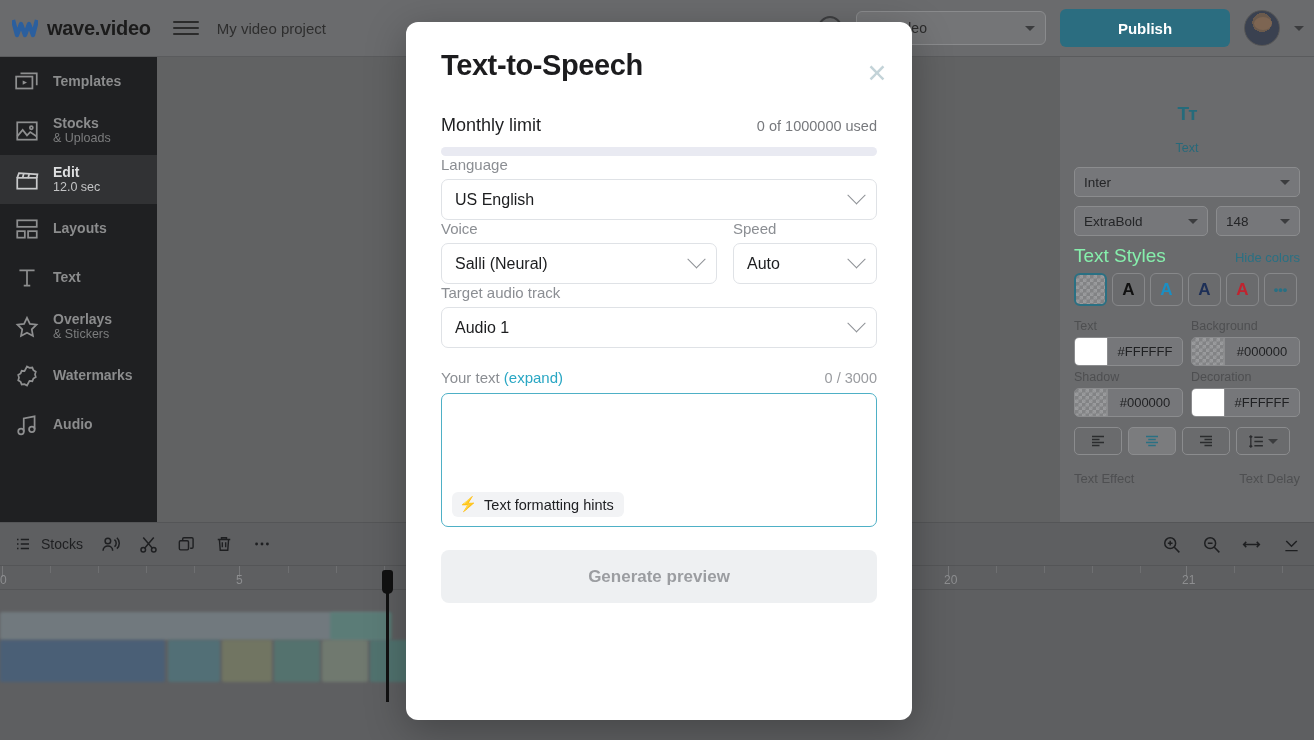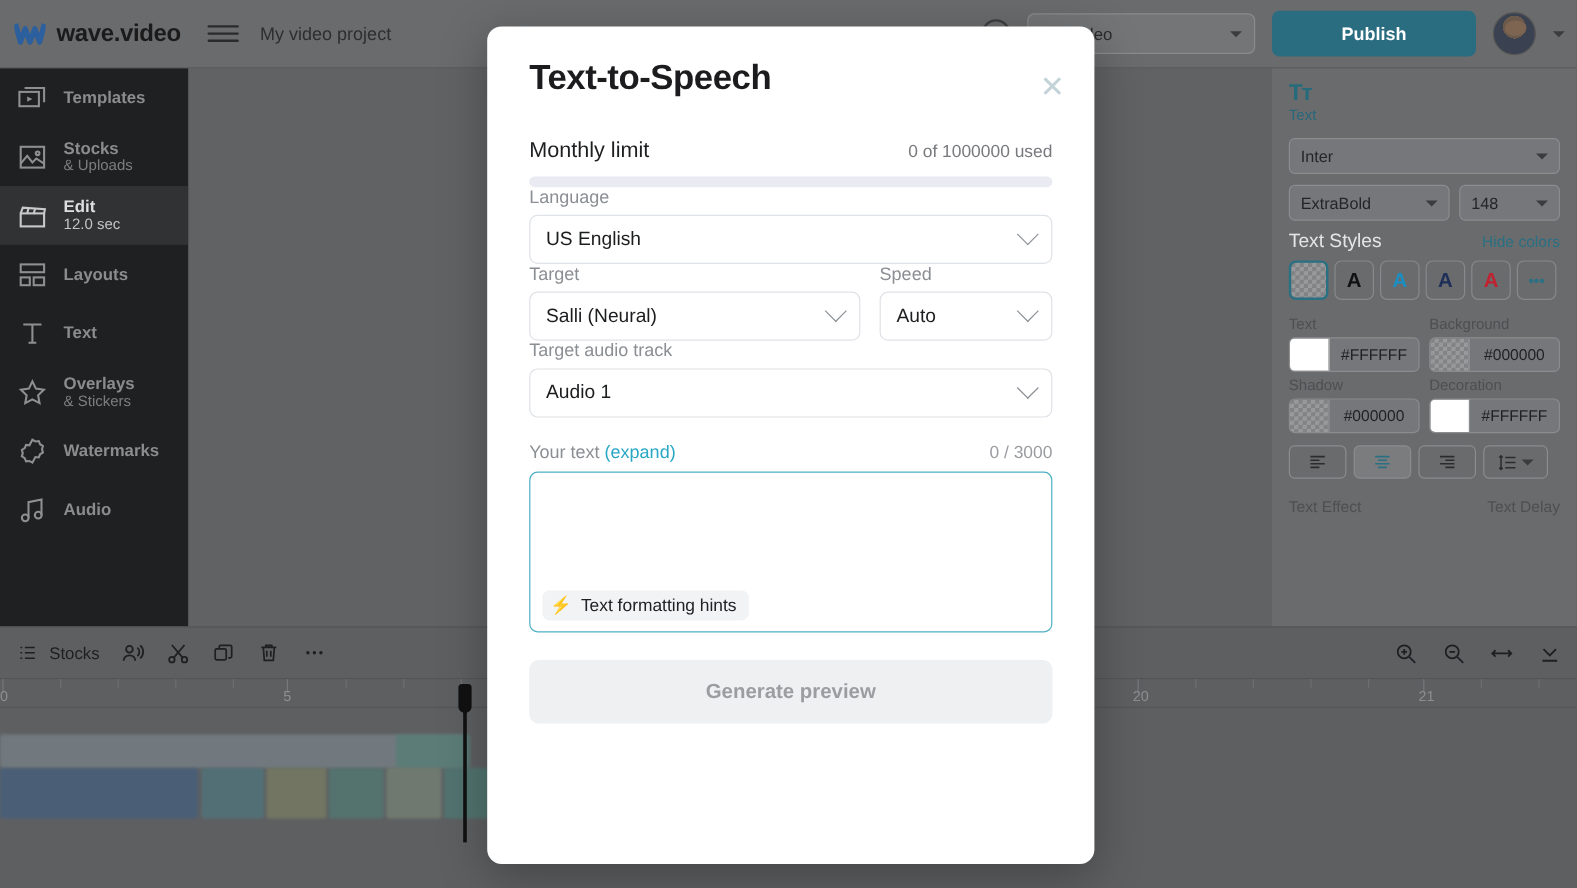--- a/index.html
+++ b/index.html
@@ -70,32 +70,32 @@
   .side-item.active .side-lbl .t2 { color: #c3c4c5; }
 
   
   .canvas-area { position: absolute; top: 57px; left: 157px; right: 254px; bottom: 218px; background: #616263; }
 
   
   .rightpanel {
     position: absolute; top: 57px; right: 0; width: 254px; bottom: 218px;
     background: #6a6b6d; padding: 10px 14px 0 14px; color: #2f3031;
   }
-  .rp-head { display: flex; flex-direction: column; gap: 0; margin-bottom: 12px; }
+  .rp-head { display: flex; flex-direction: column; align-items: center; gap: 16px; margin-bottom: 12px; margin-top: 36px; }
   .rp-head .tt { font-size: 19px; font-weight: bold; color: #256b7b; letter-spacing: -1px; }
   .rp-head .lbl { font-size: 12.5px; color: #27697a; }
   .rp-field {
     height: 30px; border: 1px solid #8b8c8e; border-radius: 5px; background: #76777a;
     display: flex; align-items: center; justify-content: space-between;
     padding: 0 9px; font-size: 13.5px; color: #242527; margin-bottom: 9px;
   }
   .rp-row { display: flex; gap: 8px; margin-bottom: 9px; }
   .rp-row .rp-field { margin-bottom: 0; }
   .rp-sec-head { display: flex; justify-content: space-between; align-items: baseline; margin-bottom: 6px; }
-  .rp-sec-head .t { font-size: 16px; color: #e5e5e5; }
+  .rp-sec-head .t { font-size: 19px; color: #86efac; }
   .rp-sec-head .link { font-size: 13px; color: #2a7083; }
   .swatches { display: flex; gap: 5px; margin-bottom: 13px; }
   .sw {
     width: 33px; height: 33px; border-radius: 6px; border: 1px solid #87888a;
     background: #75767800; display: flex; align-items: center; justify-content: center;
     font-size: 17px; font-weight: bold;
   }
   .sw.sel { border: 2px solid #2a7083; }
   .checker {
     background-image:
@@ -548,21 +548,21 @@
       </div>
 
     <div class="f-label">Language</div>
     <div class="select">
       <span>US English</span>
       <span class="chev"></span>
     </div>
 
     <div class="two-col">
       <div class="col-voice">
-        <div class="f-label">Target</div>
+        <div class="f-label">Voice</div>
         <div class="select">
           <span>Salli (Neural)</span>
           <span class="chev"></span>
         </div>
       </div>
       <div class="col-speed">
         <div class="f-label">Speed</div>
         <div class="select">
           <span>Auto</span>
           <span class="chev"></span>

